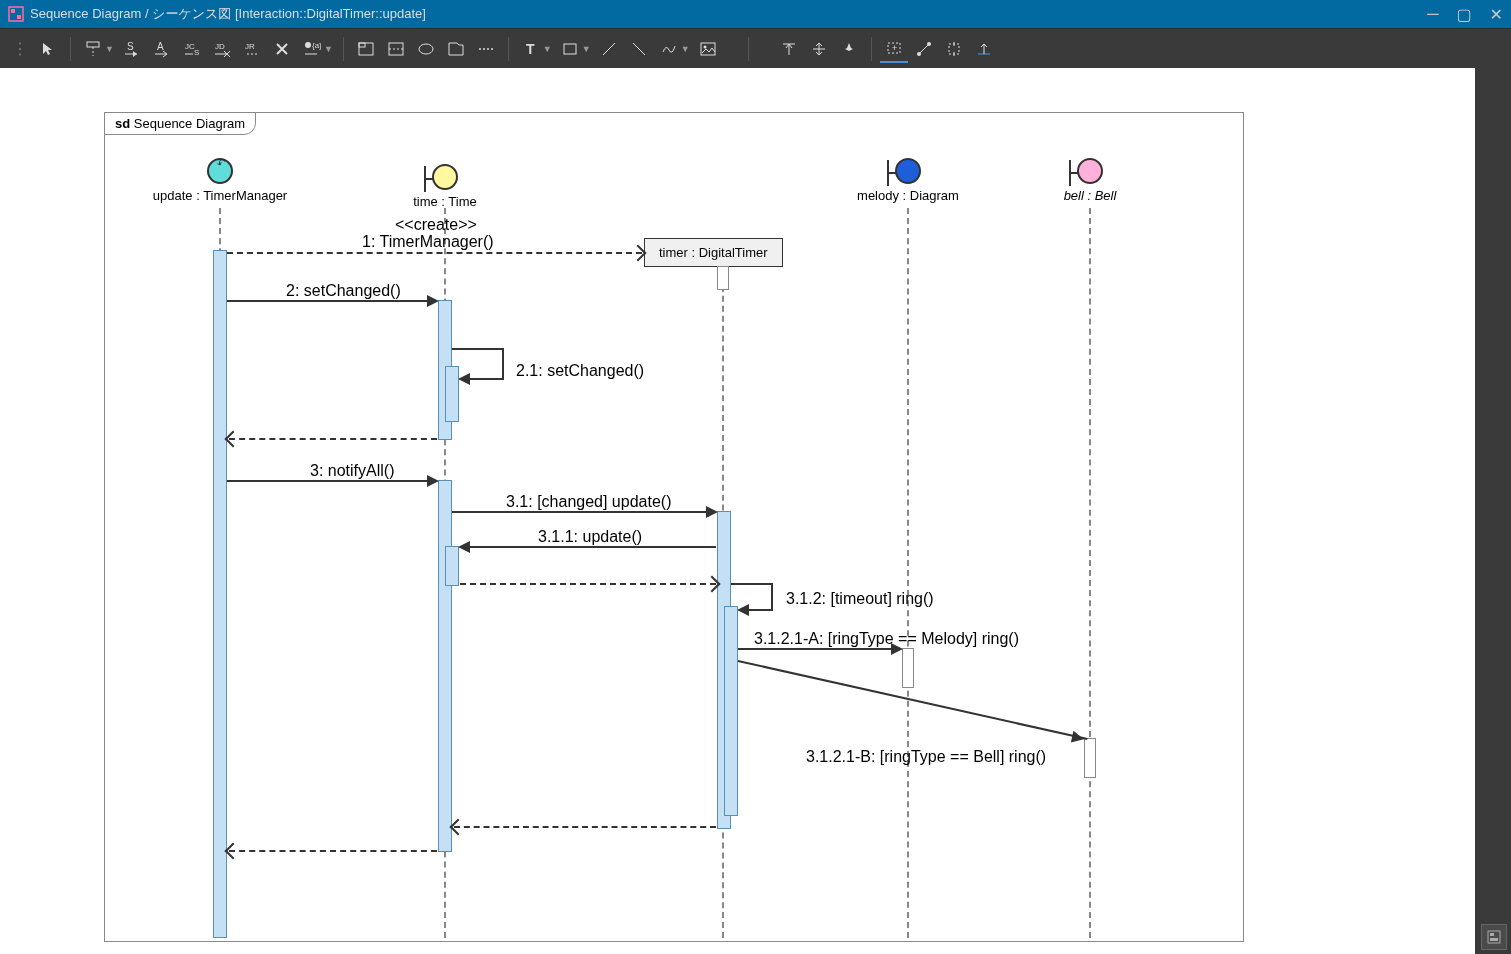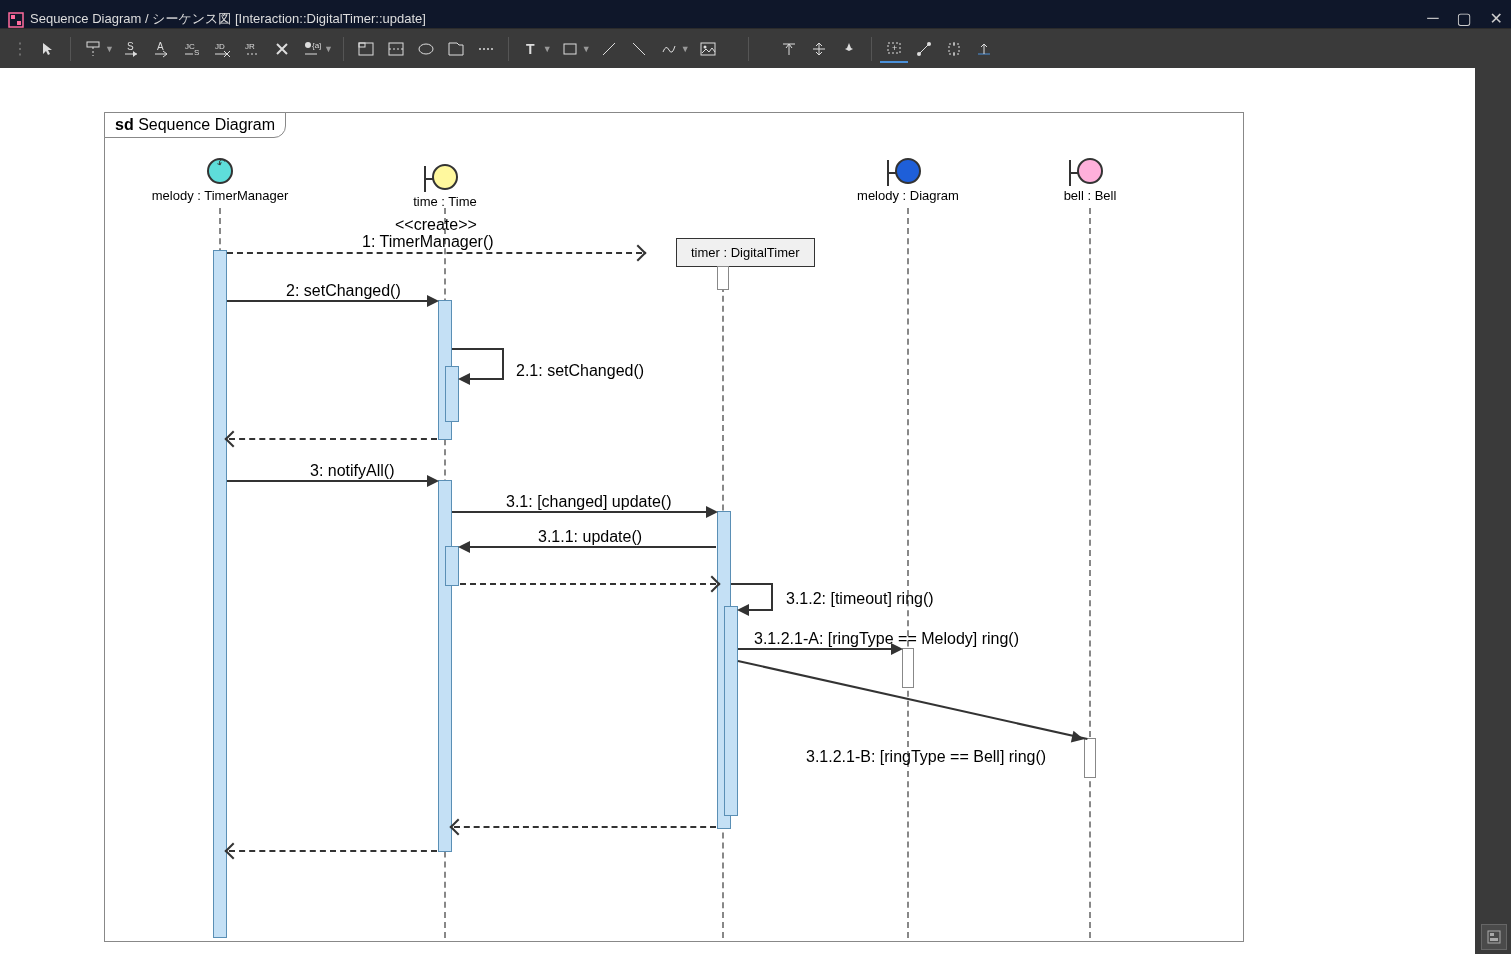--- a/index.html
+++ b/index.html
@@ -1,33 +1,33 @@
 <!DOCTYPE html>
 <html><head>
 <meta charset="utf-8">
 <style>
   * { box-sizing: border-box; margin: 0; padding: 0; }
   body { font-family: Arial, sans-serif; background: #2b2b2b; overflow: hidden; width: 1511px; height: 954px; position: relative; }
   
-  .titlebar { background: #0f172a; height: 28px; display: flex; align-items: flex-end; padding: 0 8px; color: #ddd; font-size: 13px; }
+  .titlebar { background: #0369a1; height: 28px; display: flex; align-items: center; padding: 0 8px; color: #ddd; font-size: 13px; }
   .titlebar-icon { width: 16px; height: 16px; margin-right: 6px; display: inline-flex; }
   .titlebar-controls { margin-left: auto; display: flex; gap: 18px; }
   .titlebar-controls span { color: #ccc; cursor: pointer; font-size: 16px; }
   
   .toolbar { background: #3a3a3a; height: 40px; display: flex; align-items: center; padding: 0 12px; gap: 2px; border-top: 1px solid #2b2b2b; }
   .tool-btn { width: 28px; height: 28px; display: inline-flex; align-items: center; justify-content: center; cursor: pointer; color: #ccc; }
   .tool-sep { width: 1px; height: 24px; background: #555; margin: 0 6px; }
   .tool-dropdown { font-size: 9px; color: #999; margin-left: -4px; margin-right: 2px; }
   .tool-btn.active { border-bottom: 2px solid #4a90d9; }
   
   .canvas-container { position: absolute; top: 68px; left: 0; right: 36px; bottom: 0; background: #fff; overflow: hidden; }
   .canvas { position: relative; width: 100%; height: 100%; background: #fff; }
   
   .diagram-frame { position: absolute; border: 1px solid #888; }
-  .frame-tab { position: absolute; top: -1px; left: -1px; background: #fff; border: 1px solid #888; padding: 3px 10px; font-size: 16px; border-bottom-right-radius: 12px; }
+  .frame-tab { position: absolute; top: -1px; left: -1px; background: #fff; border: 1px solid #888; padding: 3px 10px; font-size: 13px; border-bottom-right-radius: 12px; }
   .frame-tab b { font-weight: bold; }
   
   .lifeline-head { position: absolute; font-size: 13px; text-align: center; }
   .lifeline-actor-circle { width: 26px; height: 26px; border-radius: 50%; border: 2px solid #333; margin: 0 auto 4px; position: relative; }
   .lifeline-actor-circle.cyan { background: #5eddda; }
   .lifeline-actor-circle.yellow { background: #fff89e; }
   .lifeline-actor-circle.blue { background: #1e5fd9; }
   .lifeline-actor-circle.pink { background: #ffb0db; }
   .boundary-left { position: absolute; width: 2px; height: 26px; background: #333; left: -10px; top: 0; }
   .boundary-conn { position: absolute; width: 10px; height: 2px; background: #333; left: -10px; top: 12px; }
@@ -264,51 +264,51 @@
     <div class="diagram-frame" style="left:104px; top:44px; width:1140px; height:830px;">
       <div class="frame-tab">
         <b>sd</b> <span>Sequence Diagram</span>
       </div>
     </div>
 
     <div class="lifeline-head" style="left:130px; top:90px; width:180px;">
       <div class="lifeline-actor-circle cyan">
           <span class="control-arrow">↶</span>
         </div>
-      <div>melody : TimerManager</div>
+      <div>update : TimerManager</div>
     </div>
     <div class="lifeline-head" style="left:400px; top:96px; width:90px;">
       <div class="lifeline-actor-circle yellow">
           <span class="boundary-left"></span>
           <span class="boundary-conn"></span>
         </div>
       <div>time : Time</div>
     </div>
     <div class="lifeline-head" style="left:848px; top:90px; width:120px;">
       <div class="lifeline-actor-circle blue">
           <span class="boundary-left"></span>
           <span class="boundary-conn"></span>
         </div>
       <div>melody : Diagram</div>
     </div>
-    <div class="lifeline-head" style="left:1050px; top:90px; width:80px;">
+    <div class="lifeline-head" style="left:1050px; top:90px; width:80px;font-style:italic;">
       <div class="lifeline-actor-circle pink">
           <span class="boundary-left"></span>
           <span class="boundary-conn"></span>
         </div>
       <div>bell : Bell</div>
     </div>
 
     <div class="lifeline-dash" style="left:219px; top:140px; height:730px;"></div>
     <div class="lifeline-dash" style="left:444px; top:140px; height:730px;"></div>
     <div class="lifeline-dash" style="left:722px; top:198px; height:672px;"></div>
     <div class="lifeline-dash" style="left:907px; top:140px; height:730px;"></div>
     <div class="lifeline-dash" style="left:1089px; top:140px; height:730px;"></div>
 
-    <div class="lifeline-box" style="left:644px; top:170px;margin-left:32px;">
+    <div class="lifeline-box" style="left:644px; top:170px;">
       <span>timer : DigitalTimer</span>
     </div>
 
     <div class="activation" style="left:213px; top:182px; height:688px;"></div>
     <div class="activation white" style="left:717px; top:198px; height:24px;"></div>
     <div class="activation" style="left:438px; top:232px; height:140px;"></div>
     <div class="activation" style="left:445px; top:298px; height:56px;"></div>
     <div class="activation" style="left:438px; top:412px; height:372px;"></div>
     <div class="activation" style="left:717px; top:443px; height:318px;"></div>
     <div class="activation" style="left:445px; top:478px; height:40px;"></div>

